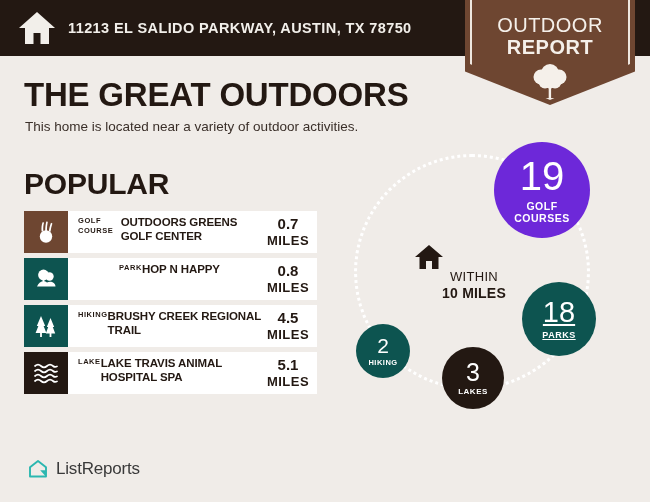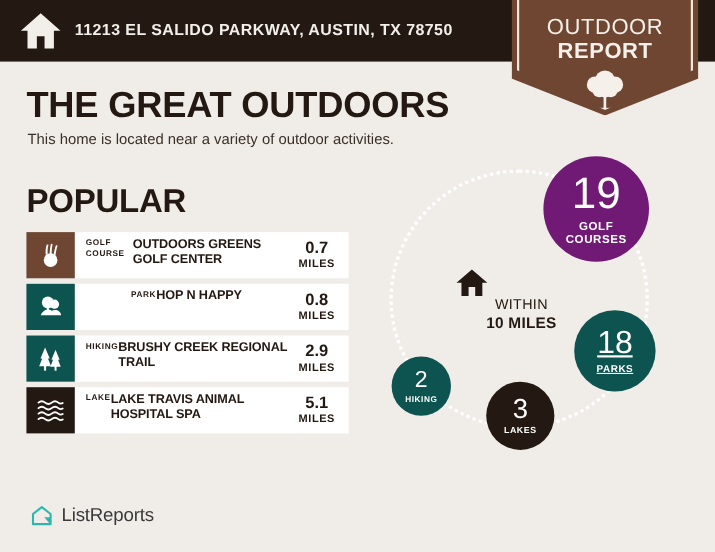--- a/index.html
+++ b/index.html
@@ -79,36 +79,36 @@
     flex:1 1 auto;padding:5px 4px 5px 10px;display:flex;flex-direction:row;
     justify-content:center;
   }
   .row .cat{font-size:7.5px;font-weight:bold;letter-spacing:.55px;color:#231812;line-height:1.35;}
   .row .name{font-size:11.5px;font-weight:bold;letter-spacing:-.1px;color:#231812;line-height:1.18;}
   .row .dist{
     flex:0 0 46px;display:flex;flex-direction:column;align-items:center;justify-content:center;
     padding-right:6px;
   }
   .row .dnum{font-size:15px;font-weight:bold;color:#231812;line-height:1;}
-  .row .dunit{font-size:10px;font-weight:bold;letter-spacing:.5px;color:#231812;margin-top:2px;}
+  .row .dunit{font-size:13px;font-weight:bold;letter-spacing:.5px;color:#231812;margin-top:2px;}
 
   
   .diagram{position:absolute;left:336px;top:142px;width:300px;height:290px;}
   .ring{
     position:absolute;left:18px;top:12px;width:236px;height:236px;border-radius:50%;
     border:3px dotted #FFFFFF;box-sizing:border-box;
   }
   .circ{
     position:absolute;border-radius:50%;display:flex;flex-direction:column;
     align-items:center;justify-content:center;color:#FFF;text-align:center;
   }
   .circ .num{font-weight:400;line-height:1;}
   .circ .lab{font-weight:bold;letter-spacing:.5px;line-height:1.1;}
 
-  .c-golf{left:158px;top:0px;width:96px;height:96px;background:#701a75;}
+  .c-golf{left:158px;top:0px;width:96px;height:96px;background:#6d28d9;}
   .c-golf .num{font-size:40px;}
   .c-golf .lab{font-size:10.5px;margin-top:5px;}
 
   .c-parks{left:186px;top:140px;width:74px;height:74px;background:#0D5450;text-decoration:underline;}
   .c-parks .num{font-size:29px;}
   .c-parks .lab{font-size:9px;margin-top:4px;}
 
   .c-lakes{left:106px;top:205px;width:62px;height:62px;background:#231812;}
   .c-lakes .num{font-size:25px;}
   .c-lakes .lab{font-size:8px;margin-top:3px;}
@@ -224,21 +224,21 @@
             <path d="M16.5 4 L20.2 13 L18.8 13 L21.2 19.5 L11.8 19.5 L14.2 13 L12.8 13 Z"></path>
             <rect x="15.6" y="18.5" width="1.8" height="4.5"></rect>
           </g>
         </svg>
       </div>
       <div class="info">
         <span class="cat">HIKING</span>
         <span class="name">BRUSHY CREEK REGIONAL TRAIL</span>
       </div>
       <div class="dist">
-        <span class="dnum">2.9</span>
+        <span class="dnum">4.5</span>
         <span class="dunit">MILES</span>
       </div>
     </div>
 
     <div class="row">
       <div class="tile dark">
         <svg width="26" height="22" viewBox="0 0 26 22" aria-hidden="true">
           <g stroke="#FFFFFF" stroke-width="1.7" fill="none" stroke-linecap="round">
             <path d="M2 4 q3 -2.6 6 0 q3 2.6 6 0 q3 -2.6 6 0 q2 1.7 4 .4"></path>
             <path d="M2 9 q3 -2.6 6 0 q3 2.6 6 0 q3 -2.6 6 0 q2 1.7 4 .4"></path>

